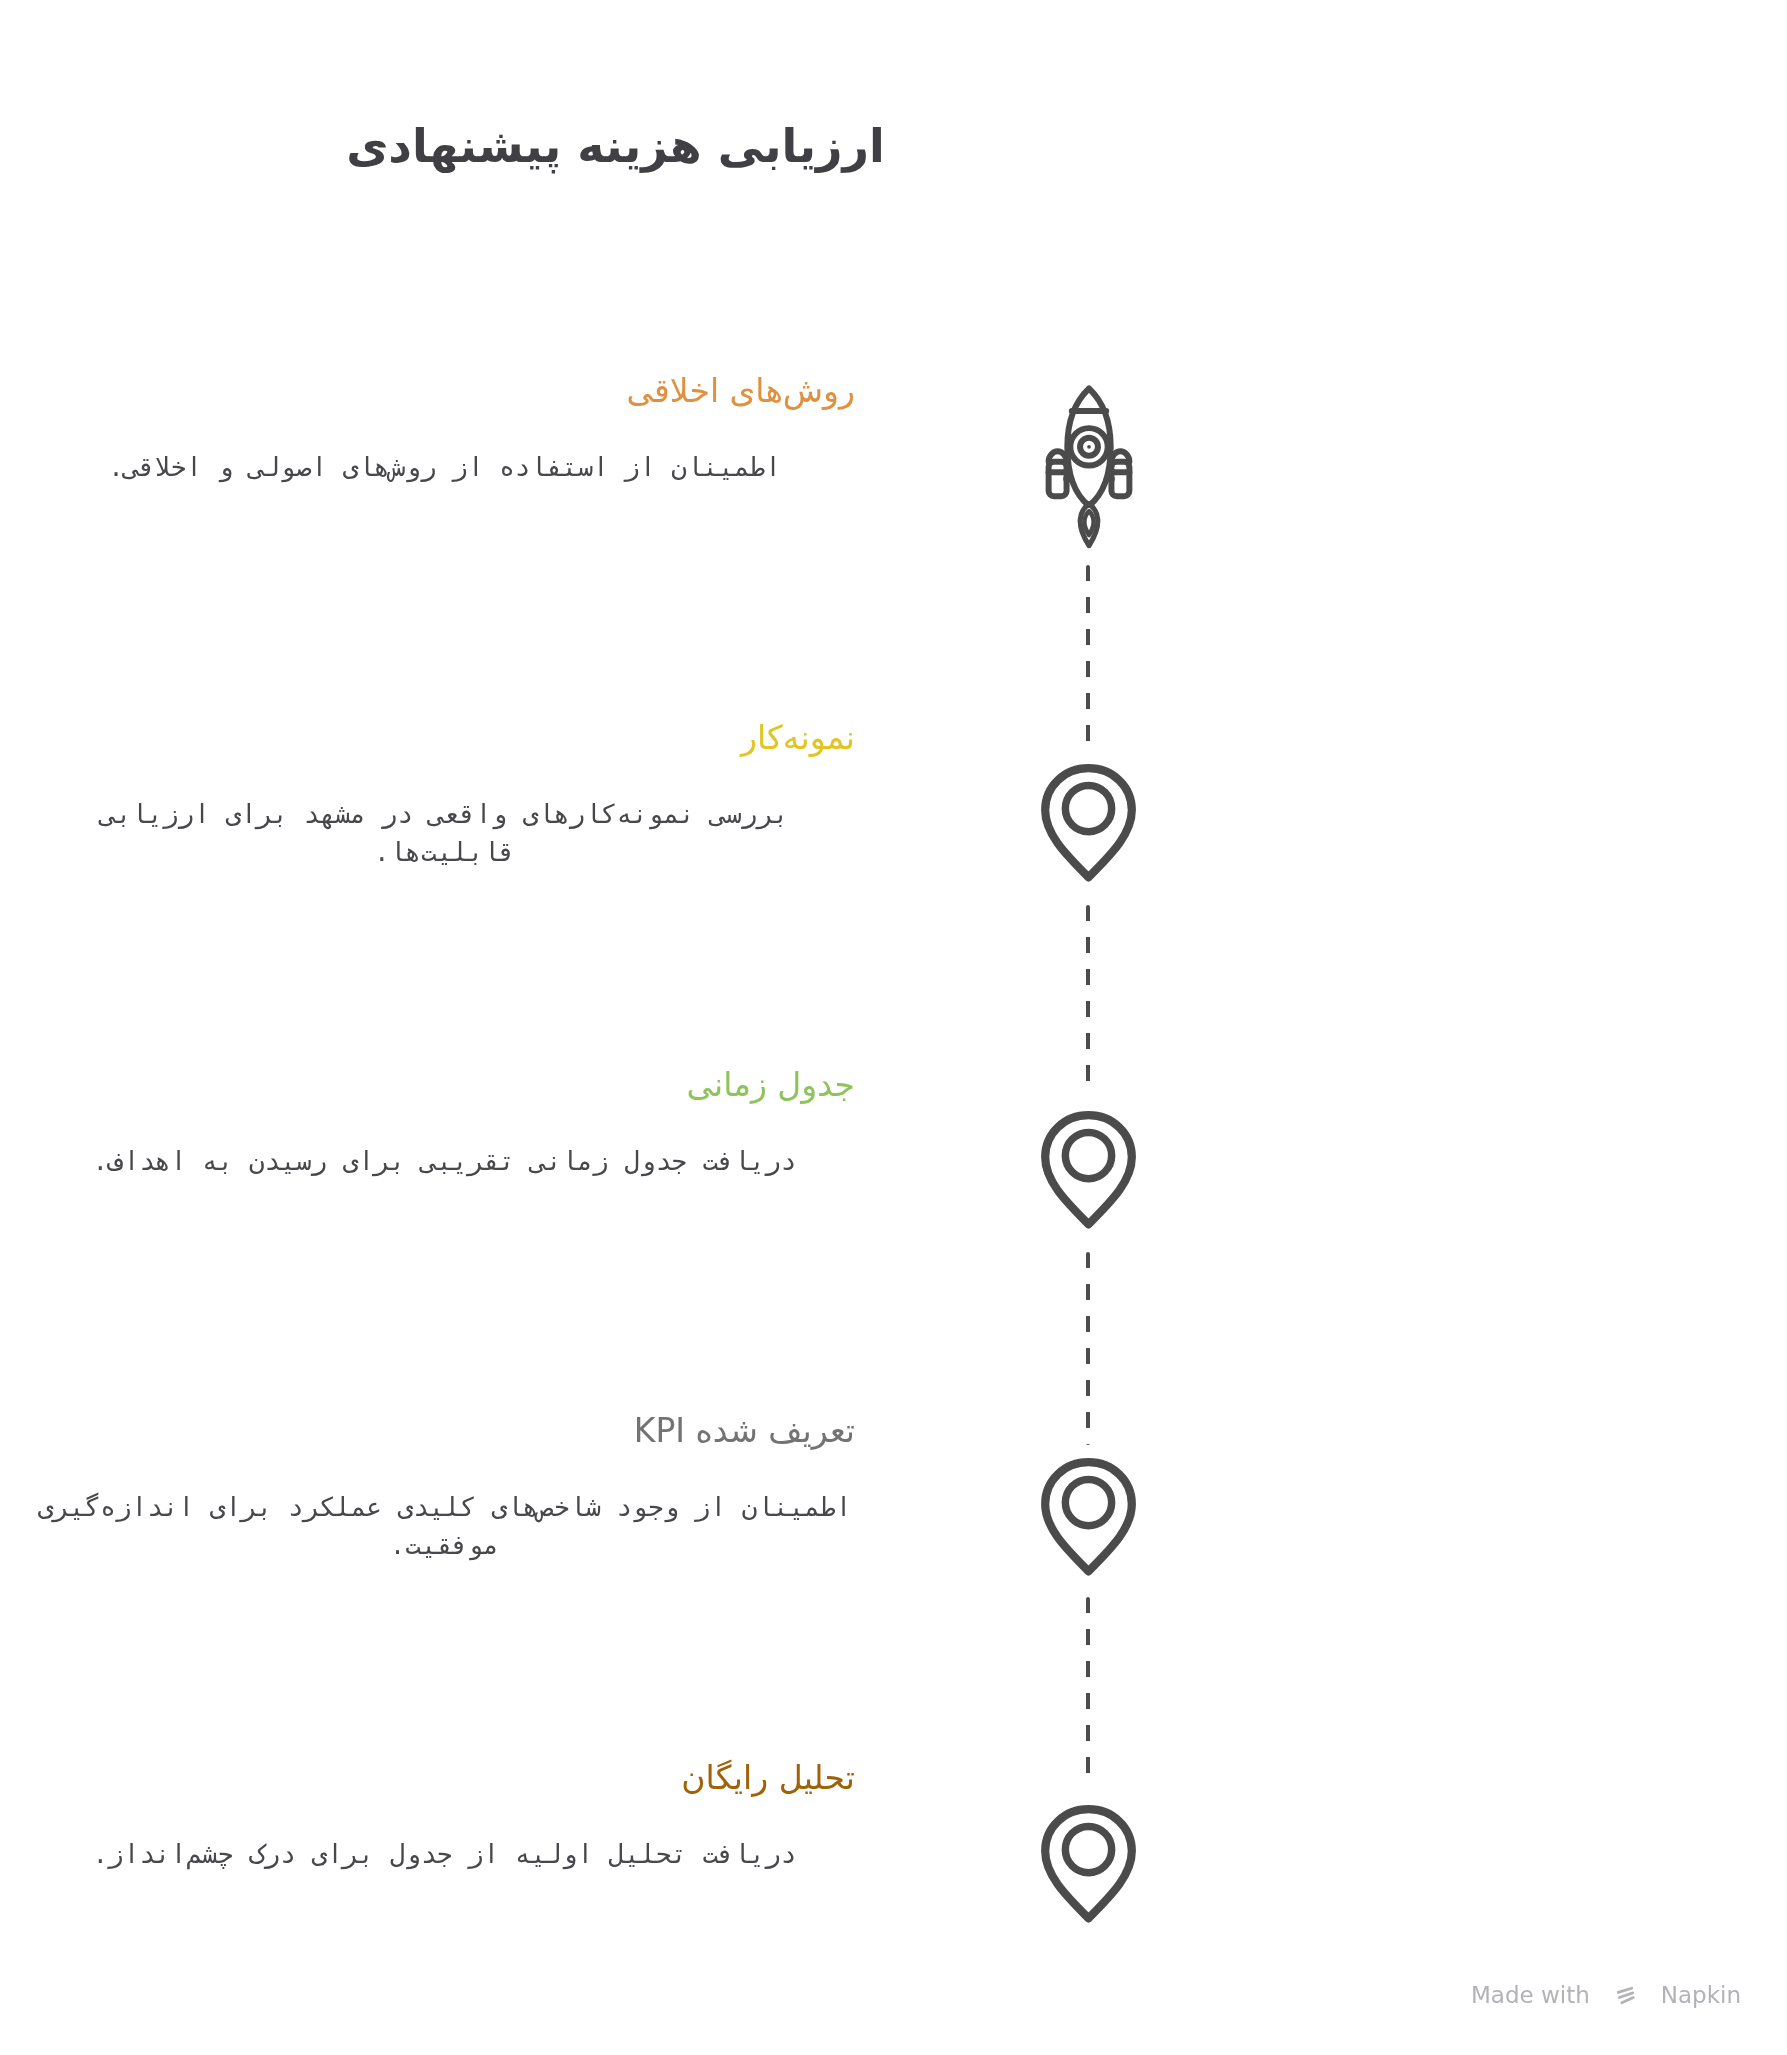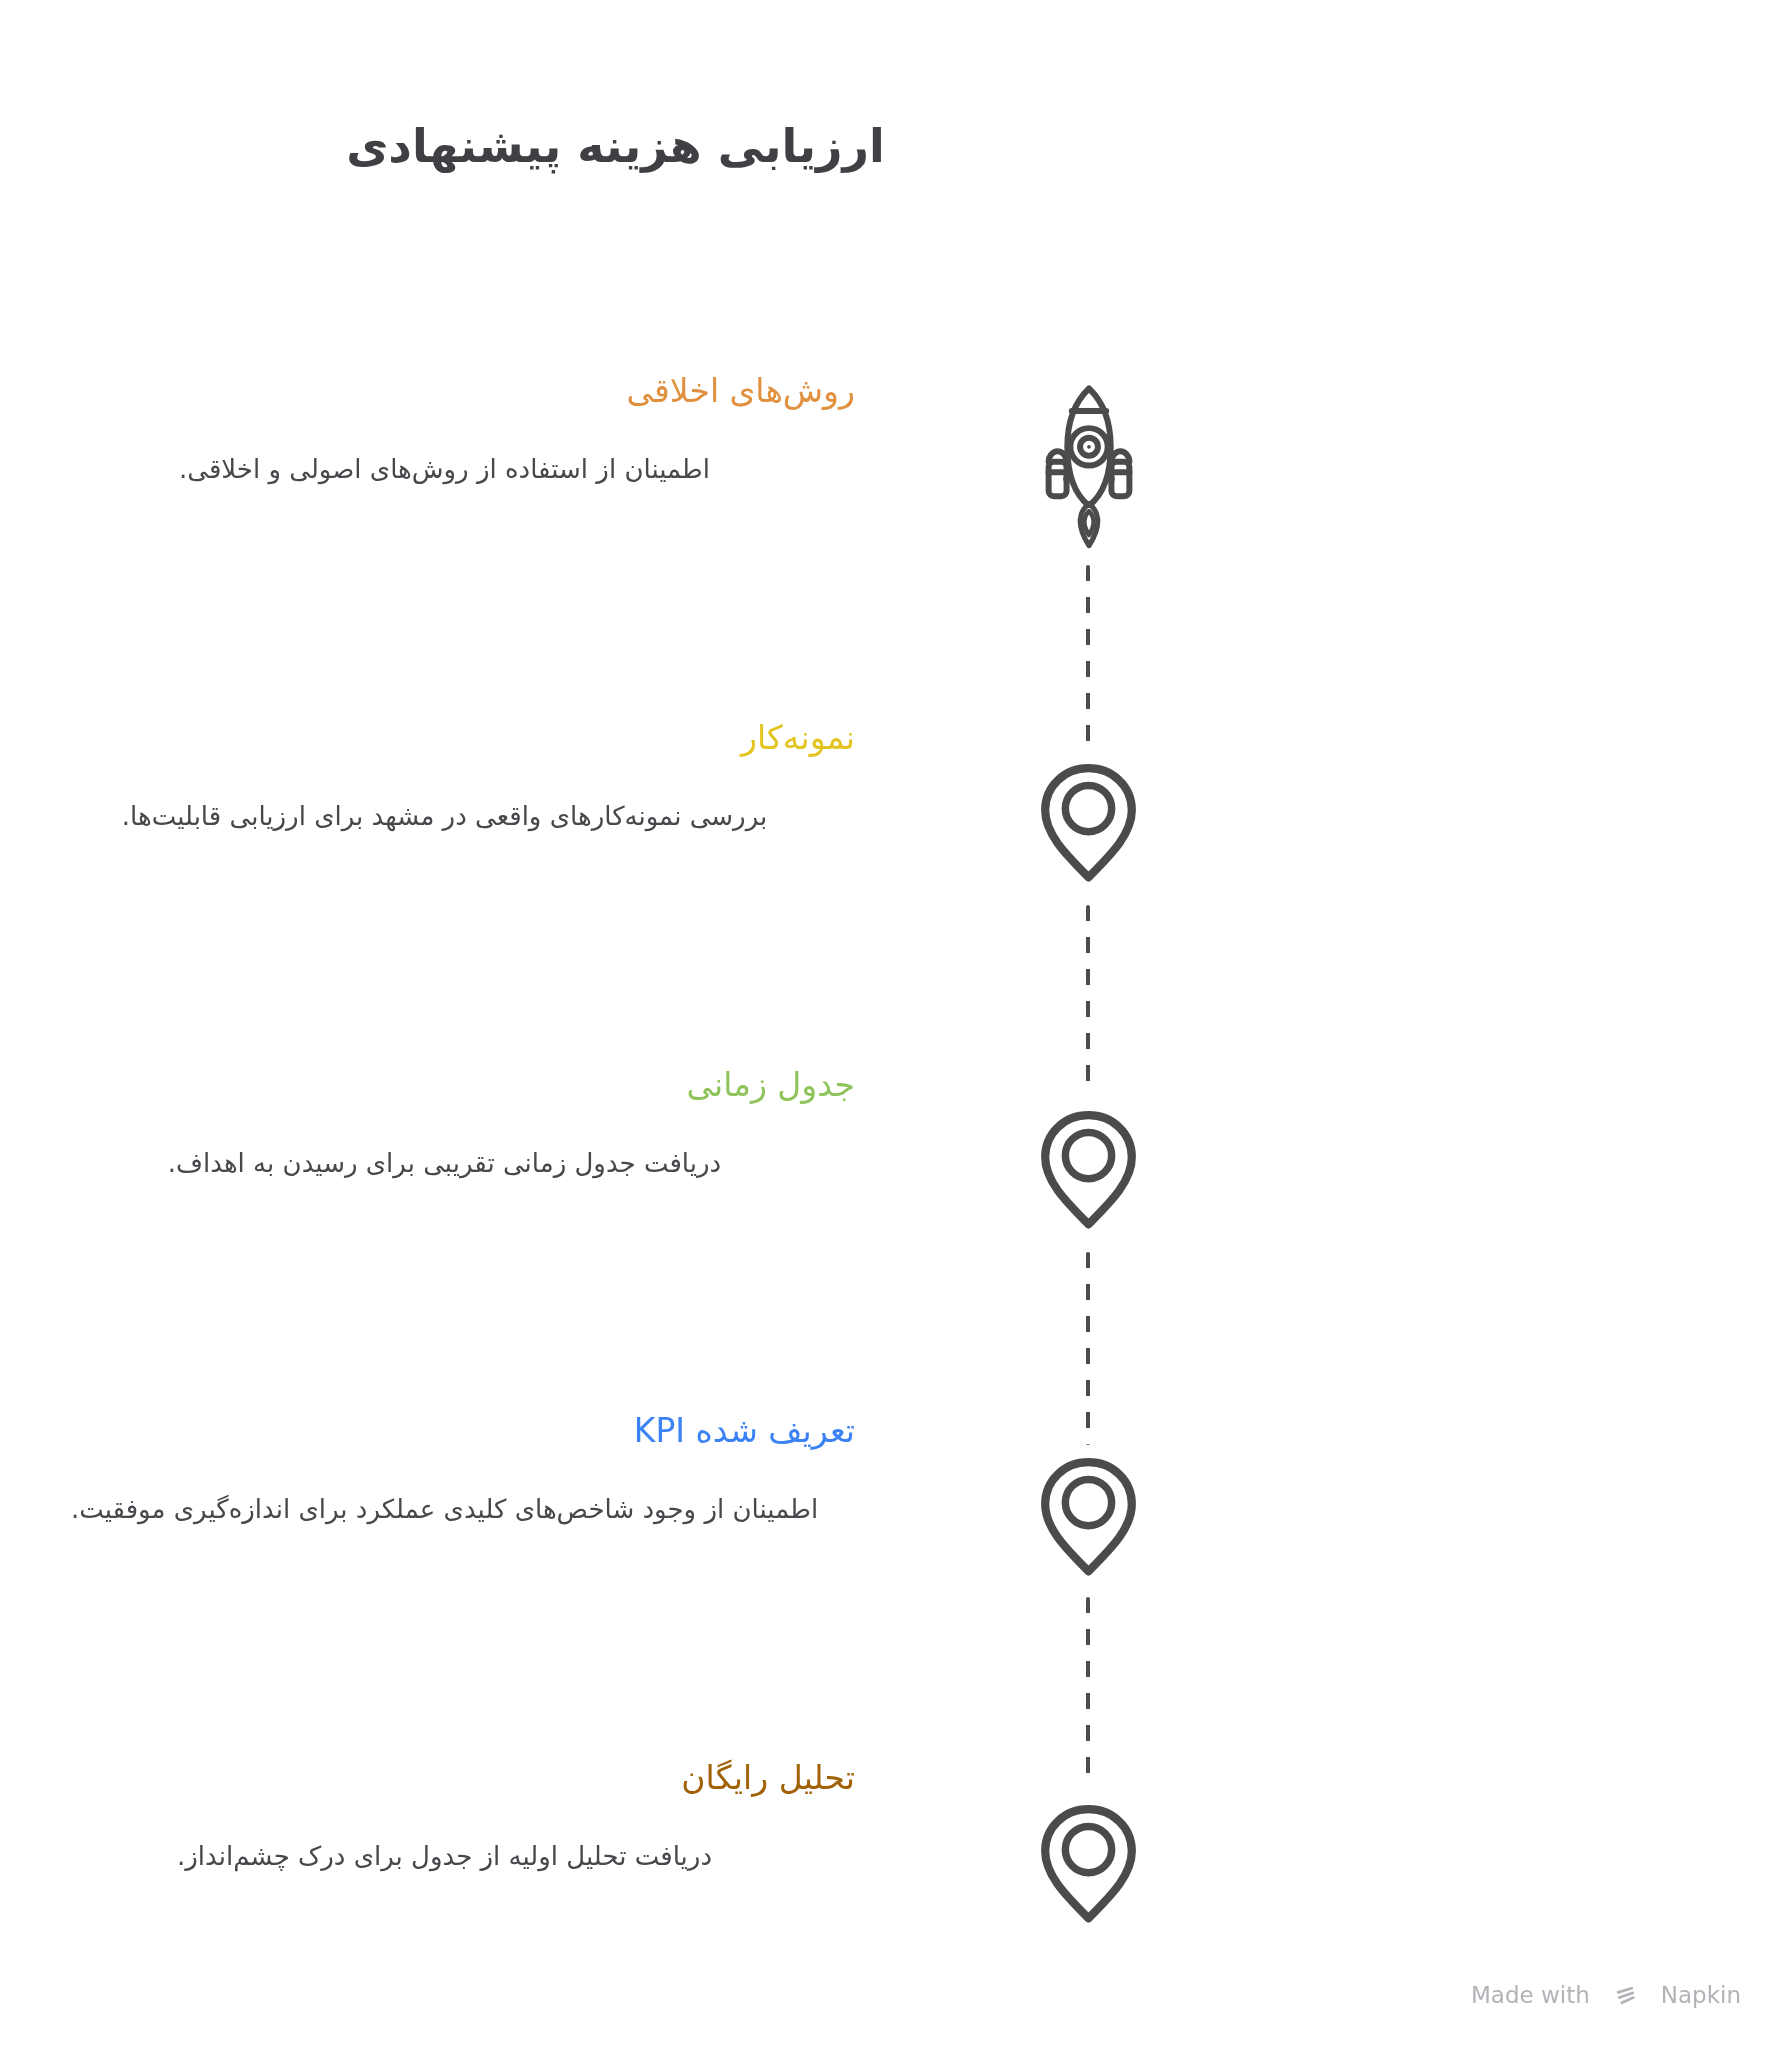--- a/index.html
+++ b/index.html
@@ -47,20 +47,21 @@
     top: 81px;
     left: 0;
     width: 100%;
     margin: 0;
     font-size: 26px;
     font-weight: 400;
     color: #47474c;
     text-align: center;
     direction: rtl;
     line-height: 1.45;
+    font-family: Liberation Mono, monospace;
   }
   .timeline-icon { position: absolute; }
   .timeline-icon svg { display: block; }
   .dash-segment {
     position: absolute;
     left: 1086px;
     width: 3.7px;
     border-radius: 2.2px;
     background: repeating-linear-gradient(
       to bottom,
@@ -98,21 +99,21 @@
     <h2 class="step-heading" dir="rtl" lang="fa" style="color: rgb(142, 196, 91);">جدول زمانی</h2>
     <p class="step-desc" dir="rtl" lang="fa">دریافت جدول زمانی تقریبی برای رسیدن به اهداف.</p>
   </section>
 
   <section class="step" style="top:717px">
     <h2 class="step-heading" dir="rtl" lang="fa" style="color: rgb(226, 197, 32);">نمونه‌کار</h2>
     <p class="step-desc" dir="rtl" lang="fa">بررسی نمونه‌کارهای واقعی در مشهد برای ارزیابی قابلیت‌ها.</p>
   </section>
 
   <section class="step" style="top:1410px">
-    <h2 class="step-heading" dir="rtl" lang="fa" style="color: #3b82f6;">تعریف شده KPI</h2>
+    <h2 class="step-heading" dir="rtl" lang="fa" style="color: #737373;">تعریف شده KPI</h2>
     <p class="step-desc" dir="rtl" lang="fa">اطمینان از وجود شاخص‌های کلیدی عملکرد برای اندازه‌گیری موفقیت.</p>
   </section>
 
   <section class="step" style="top:1757px">
     <h2 class="step-heading" dir="rtl" lang="fa" style="color: #a16207;">تحلیل رایگان</h2>
     <p class="step-desc" dir="rtl" lang="fa">دریافت تحلیل اولیه از جدول برای درک چشم‌انداز.</p>
   </section>
 
   <div class="timeline-icon" style="left:1044px; top:384px">
     <svg width="90" height="166" viewBox="0 0 120 222" fill="none" stroke="#4b4b4b" stroke-width="8" stroke-linecap="round" stroke-linejoin="round">

